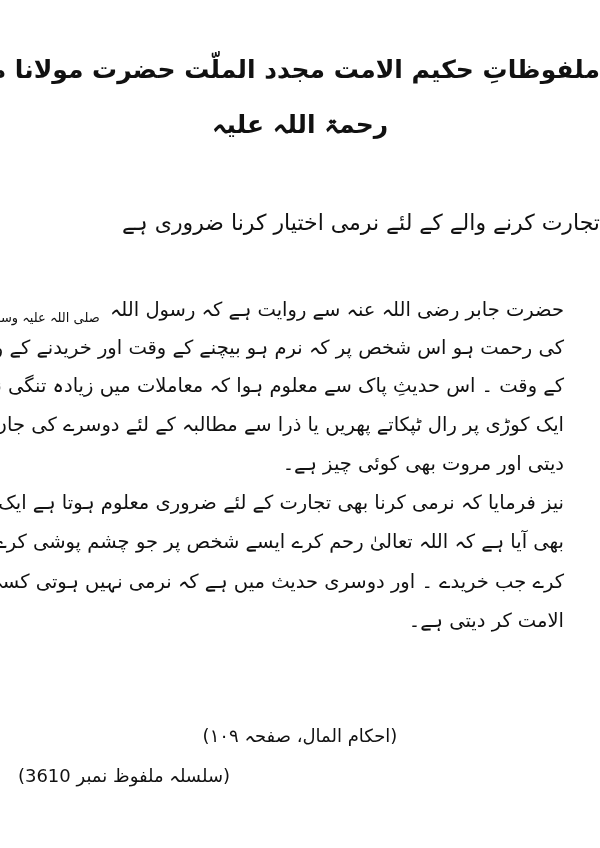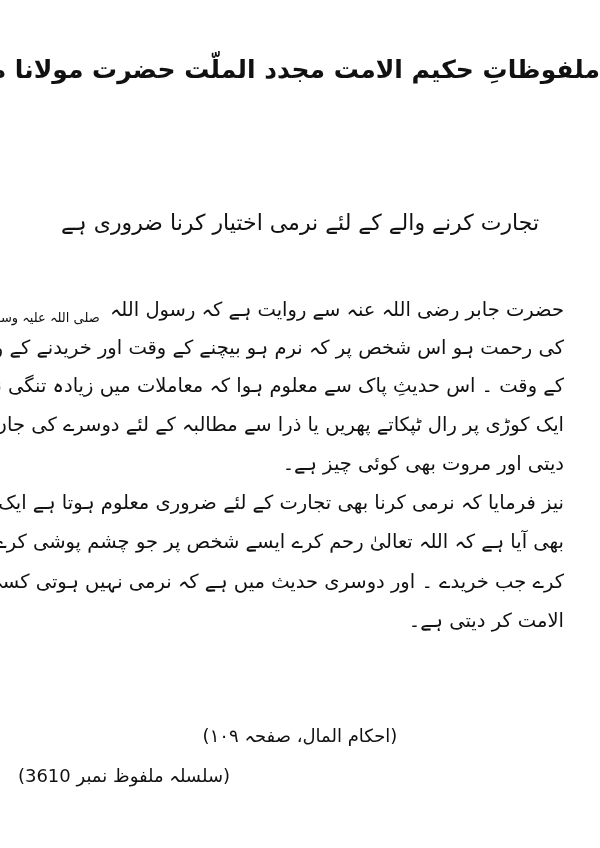--- a/index.html
+++ b/index.html
@@ -7,36 +7,37 @@
       width: 600px; height: 848px; background: #ffffff; overflow: hidden;
       position: relative; color: #111111;
       font-family: "DejaVu Sans", sans-serif;
     }
     .page { position: absolute; left: 0; top: 0; width: 600px; height: 848px; }
     .line {
       position: absolute; direction: rtl; white-space: nowrap;
       font-family: "DejaVu Sans", sans-serif; unicode-bidi: embed;
     }
     .title { font-weight: bold; font-size: 25px; left: 0; width: 600px; text-align: center; }
-    .heading { font-size: 22px; left: 0; width: 600px; text-align: center; }
+    .heading { font-size: 22px; left: 0; width: 600px; }
     .body-line { font-size: 19.5px; right: 36px; width: 530px; text-align: justify; text-align-last: justify; }
     .body-line.short { text-align-last: right; }
     .center-line { font-size: 19px; left: 0; width: 600px; text-align: center; }
     .ref { font-size: 18px; }
     .salutation {
       font-size: 13px; display: inline-block; vertical-align: top; line-height: 9px;
       margin: 15px 4px; text-align: center;
     }
   </style>
 </head>
 <body>
 
 <div class="page">
 
   <div class="line title" style="top:55px;">ملفوظاتِ حکیم الامت مجدد الملّت حضرت مولانا محمد اشرف علی تھانوی</div>
+  <div class="line title" style="top:110px;">رحمۃ اللہ علیہ</div>
 
   <div class="line heading" style="top:210px;">تجارت کرنے والے کے لئے نرمی اختیار کرنا ضروری ہے</div>
 
   <div class="line body-line" style="top:298px;">
     <span>حضرت جابر رضی اللہ عنہ سے روایت ہے کہ رسول اللہ</span>
     <span class="salutation">صلی اللہ علیہ وسلم</span>
     <span>نے فرمایا کہ اللہ تعالیٰ</span>
   </div>
   <div class="line body-line" style="top:336px;">کی رحمت ہو اس شخص پر کہ نرم ہو بیچنے کے وقت اور خریدنے کے وقت اور اپنا حق مانگنے</div>
   <div class="line body-line" style="top:374px;">کے وقت ۔ اس حدیثِ پاک سے معلوم ہوا کہ معاملات میں زیادہ تنگی نہ کیا کریں کہ ایک</div>

